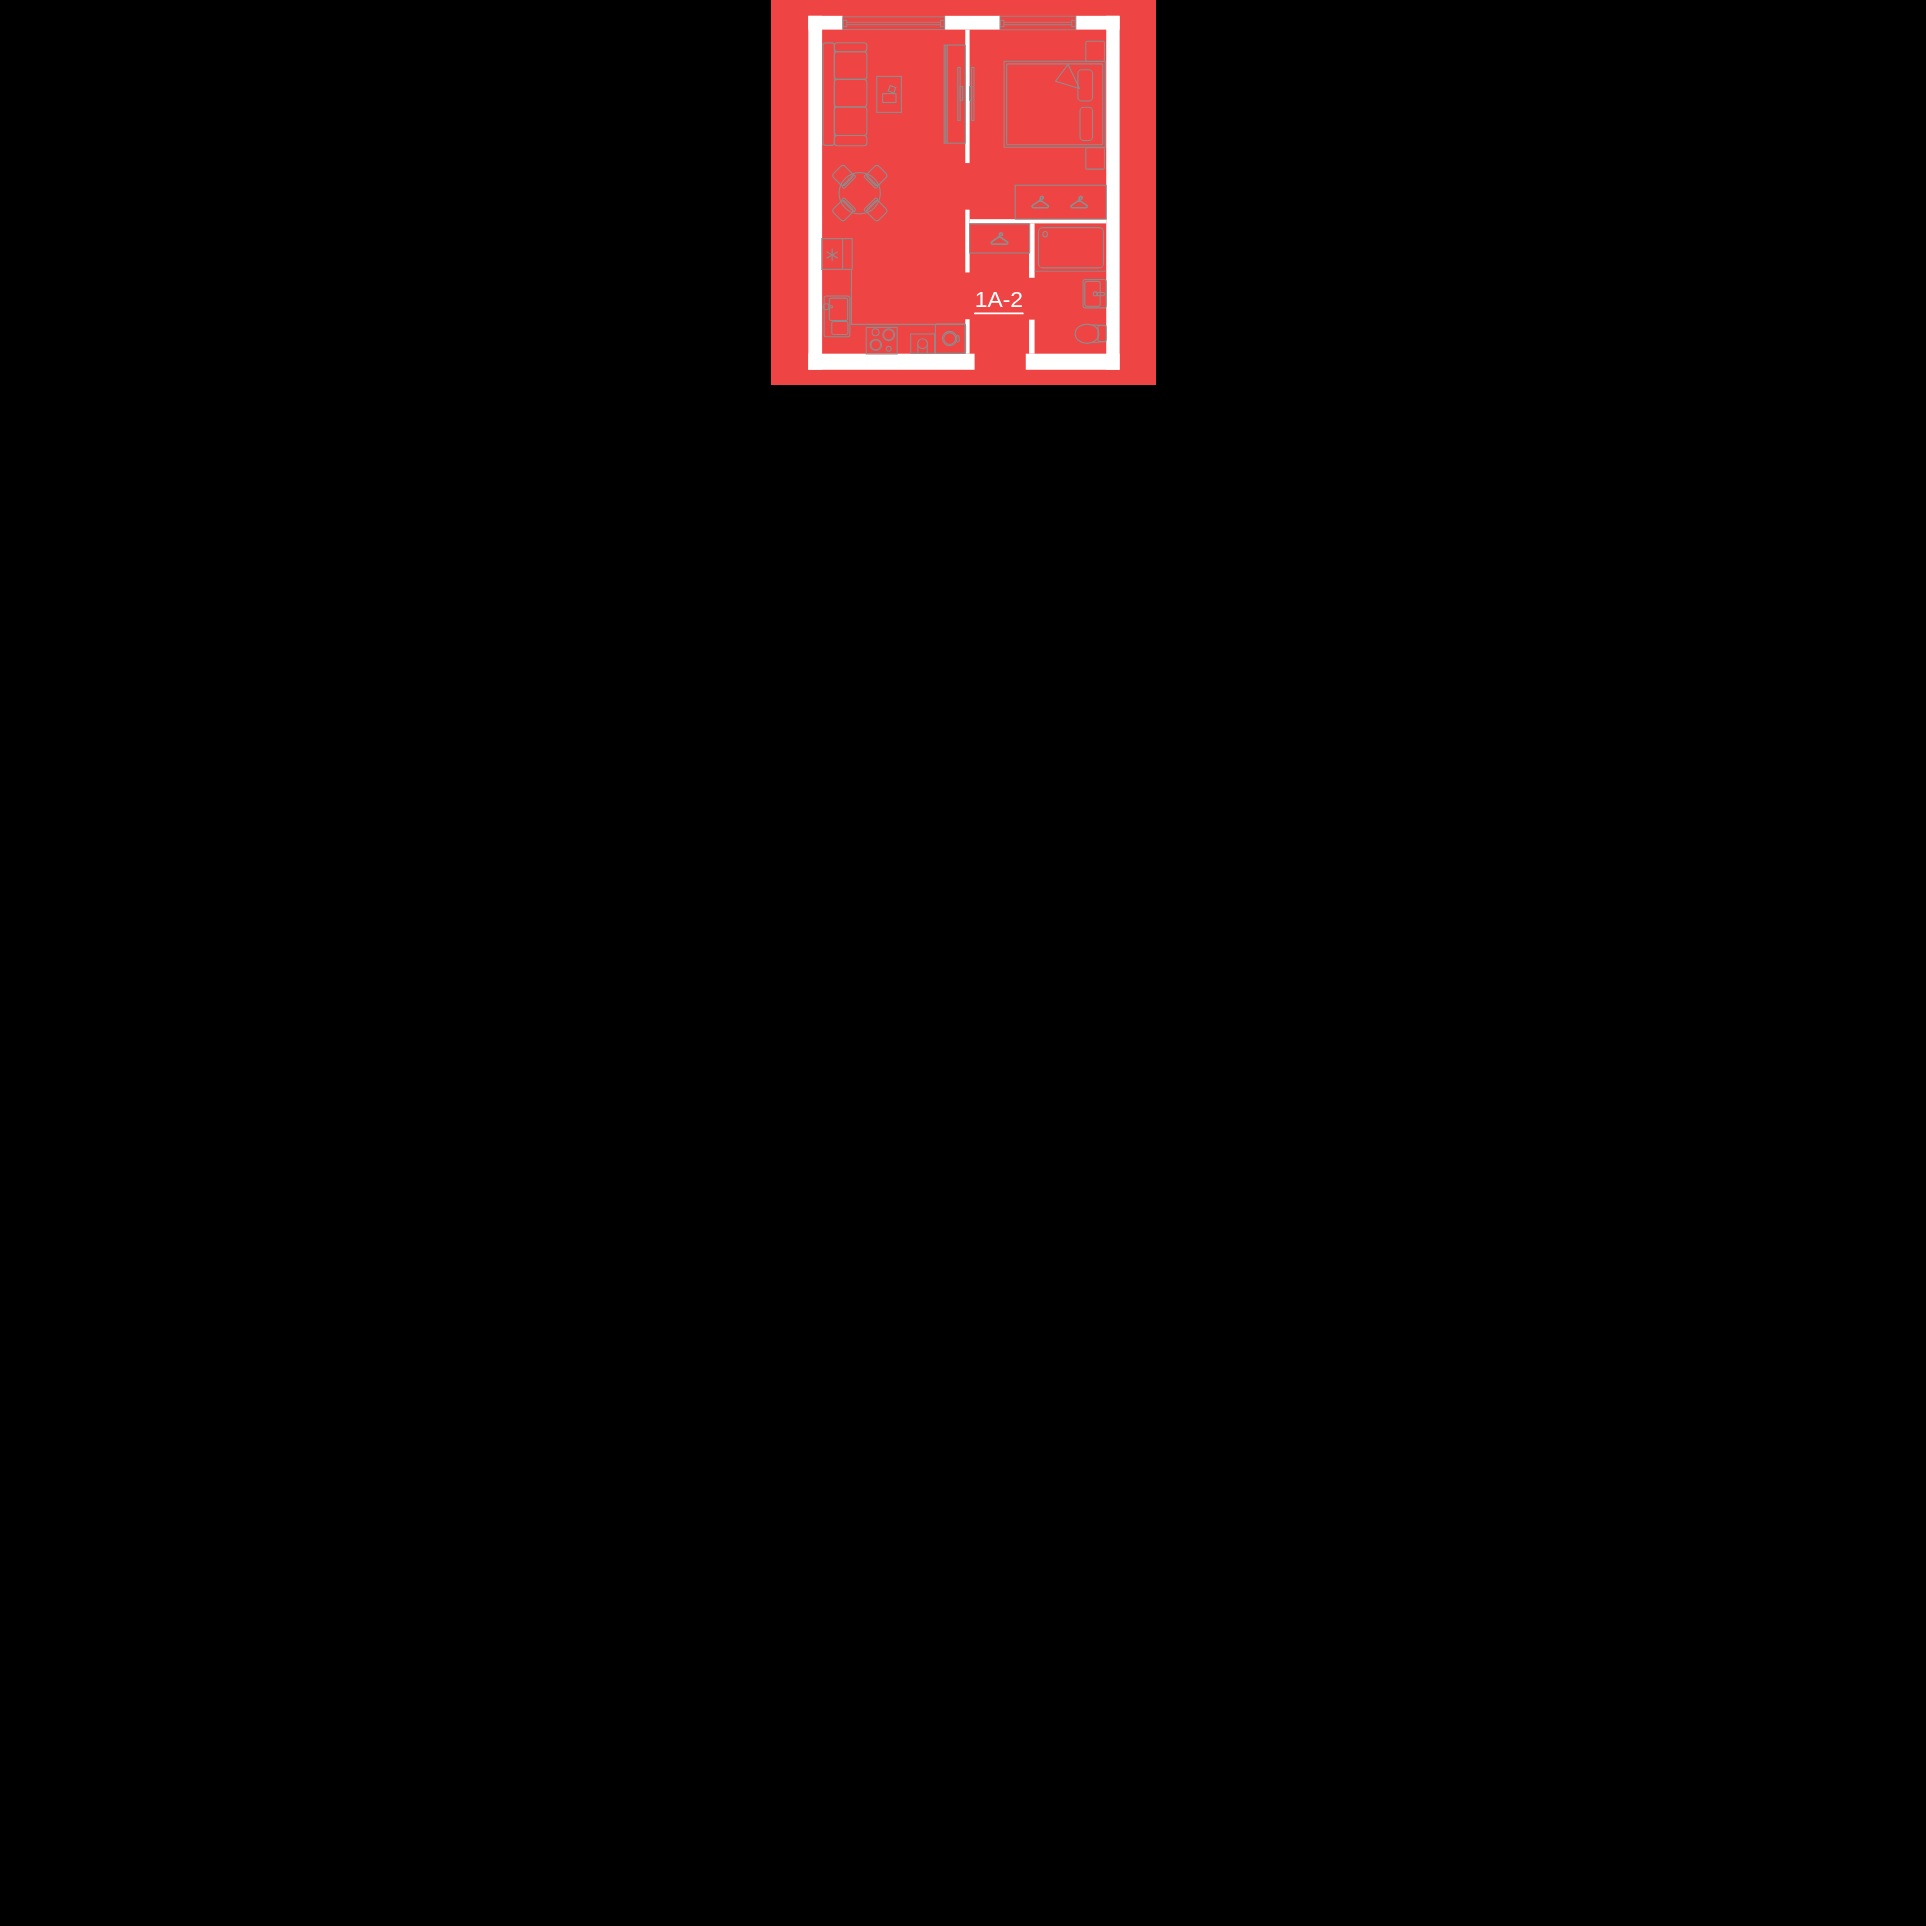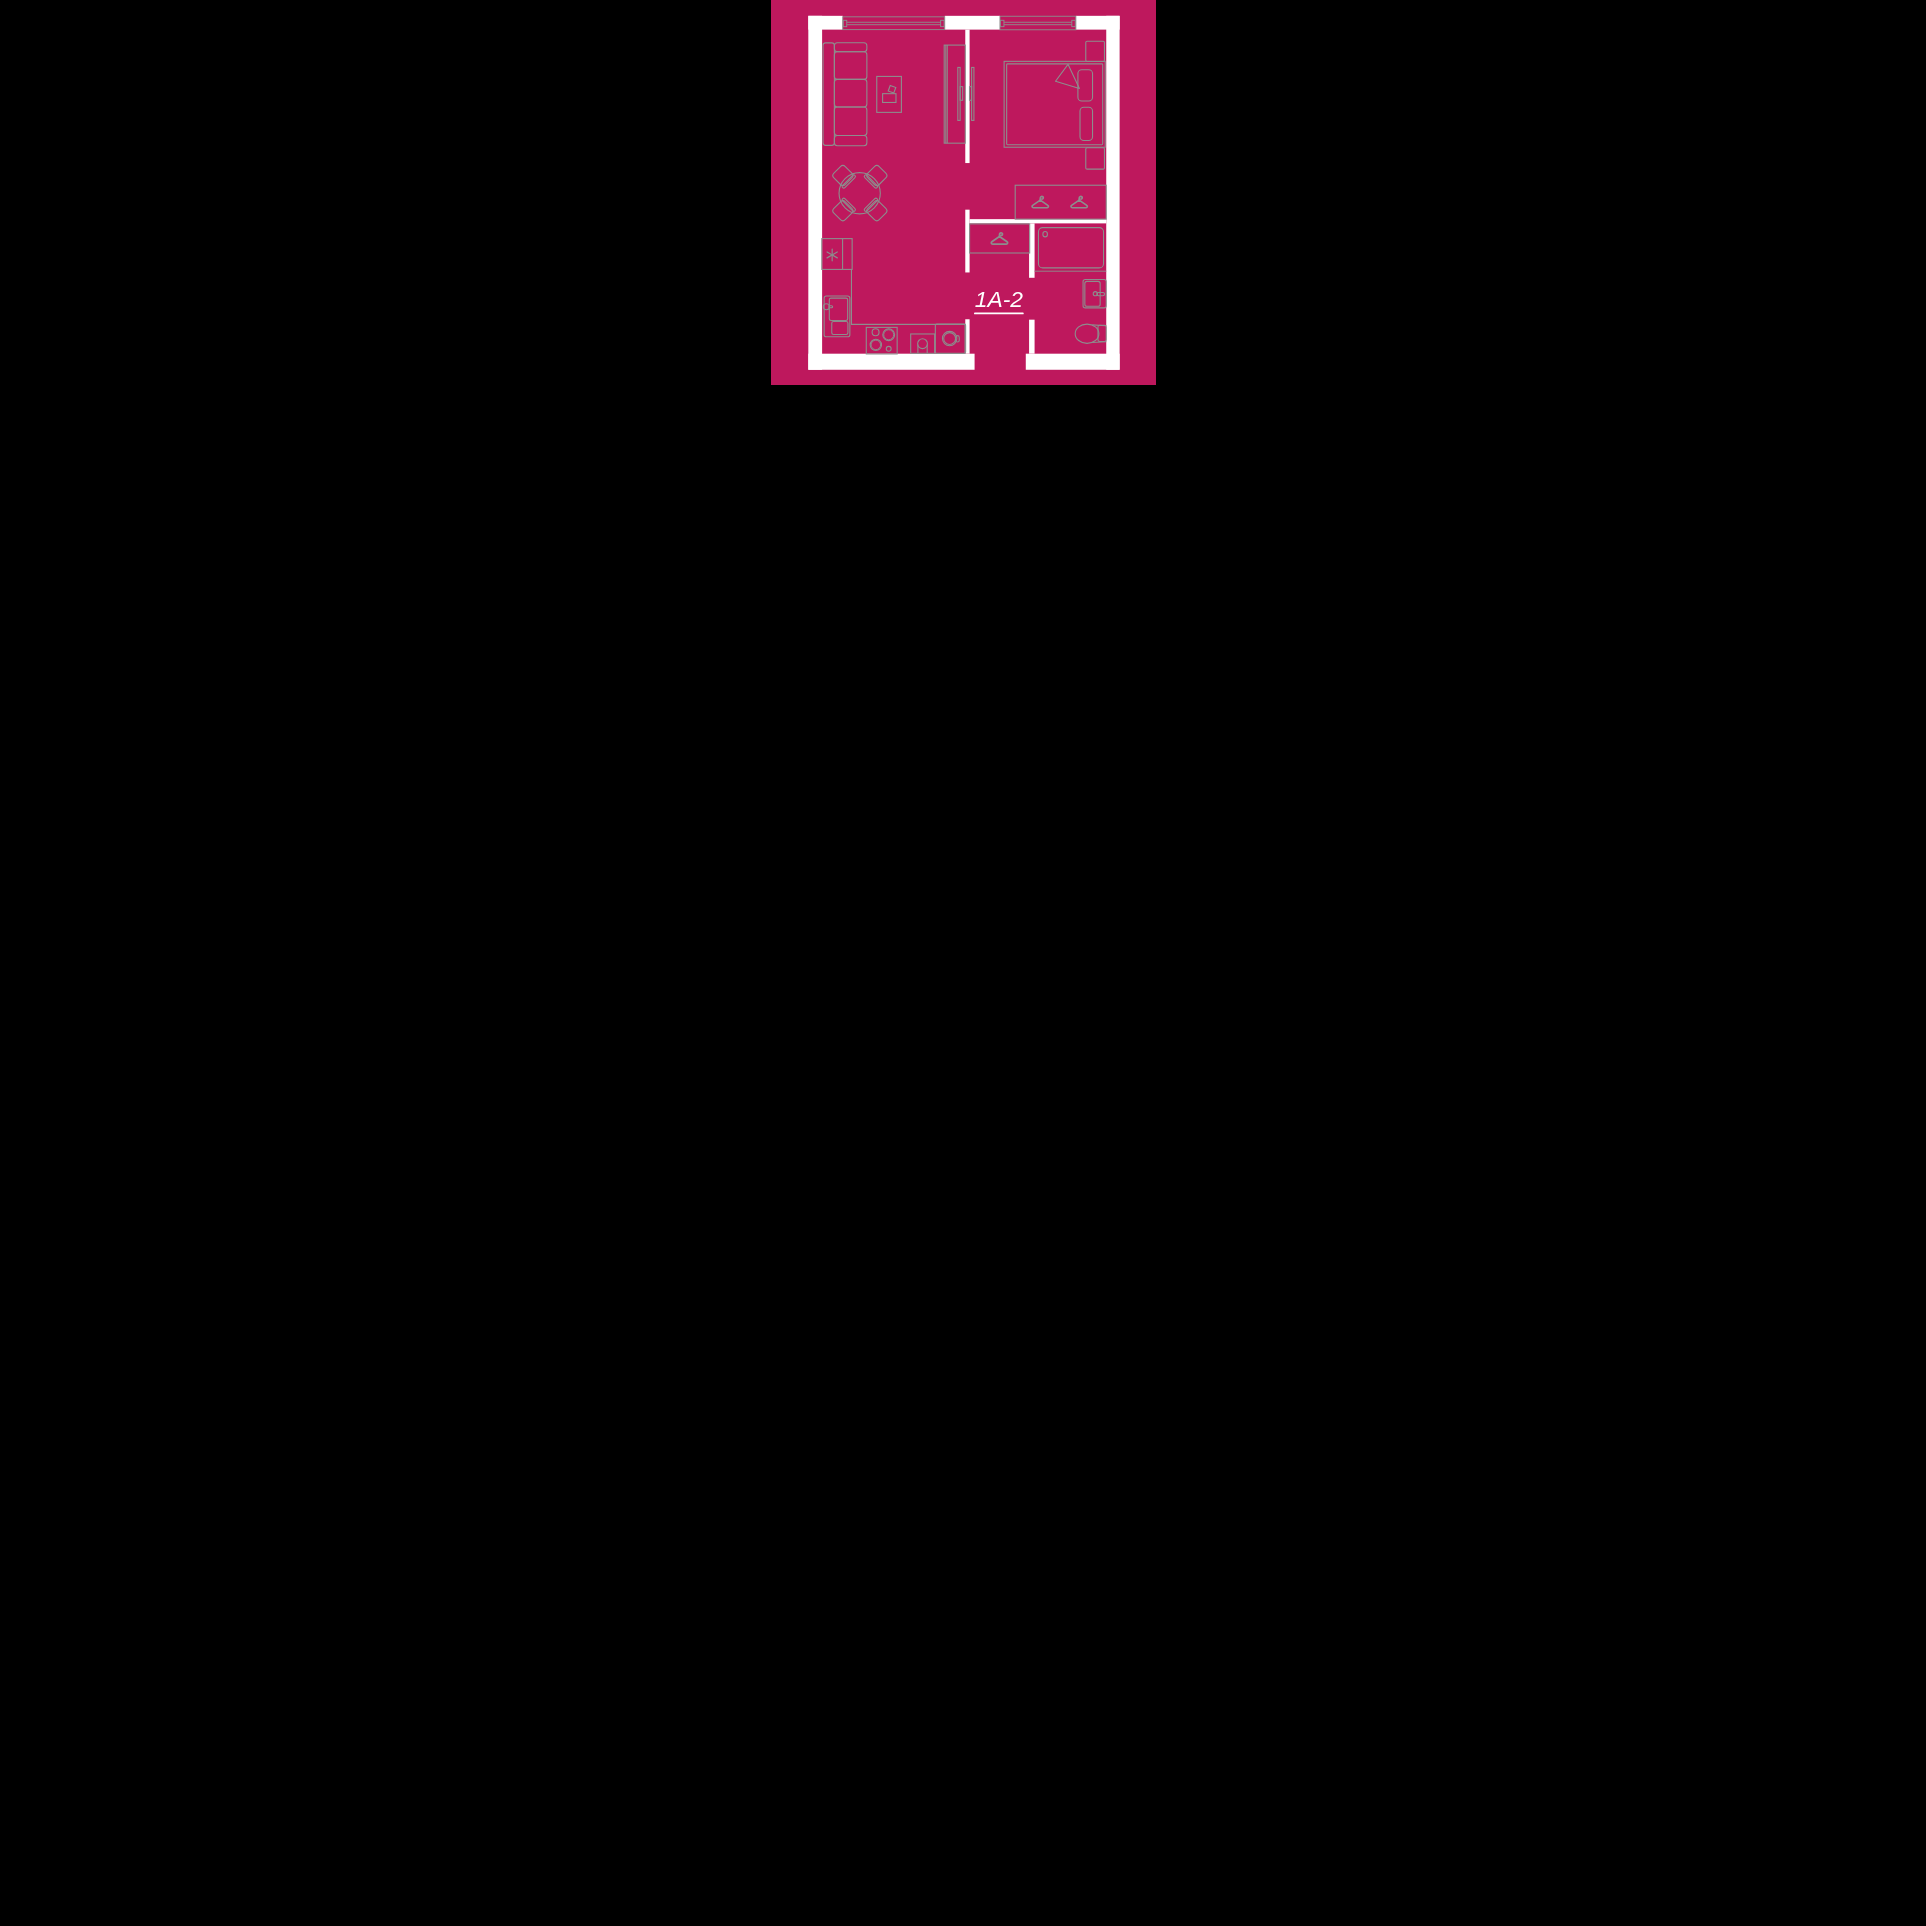--- a/index.html
+++ b/index.html
@@ -1,17 +1,17 @@
 <!DOCTYPE html>
 <html style="font-size:6.8px"><head>
 <meta charset="utf-8">
 <style>
   html,body{margin:0;padding:0;background:#000;}
-  .page{position:relative;width:385px;height:385px;background:#be185d;margin:0 auto;
-        font-family:"Liberation Sans", sans-serif;font-style:italic;}
+  .page{position:relative;width:385px;height:385px;background:#ef4444;margin:0 auto;
+        font-family:"Liberation Sans", sans-serif;}
   svg{position:absolute;inset:0;display:block;}
   .wall{fill:#ffffff;stroke:none;}
   .ln{fill:none;stroke:#8d8d8d;stroke-width:2.6;}
   .lnthin{fill:none;stroke:#8d8d8d;stroke-width:2.2;}
   .rnd{stroke-linejoin:round;stroke-linecap:round;}
   .label-text{fill:#ffffff;font-family:"Liberation Sans", sans-serif;
               font-size:54px;font-weight:500;letter-spacing:0px;}
   .underline{fill:#ffffff;}
 </style>
 </head>

